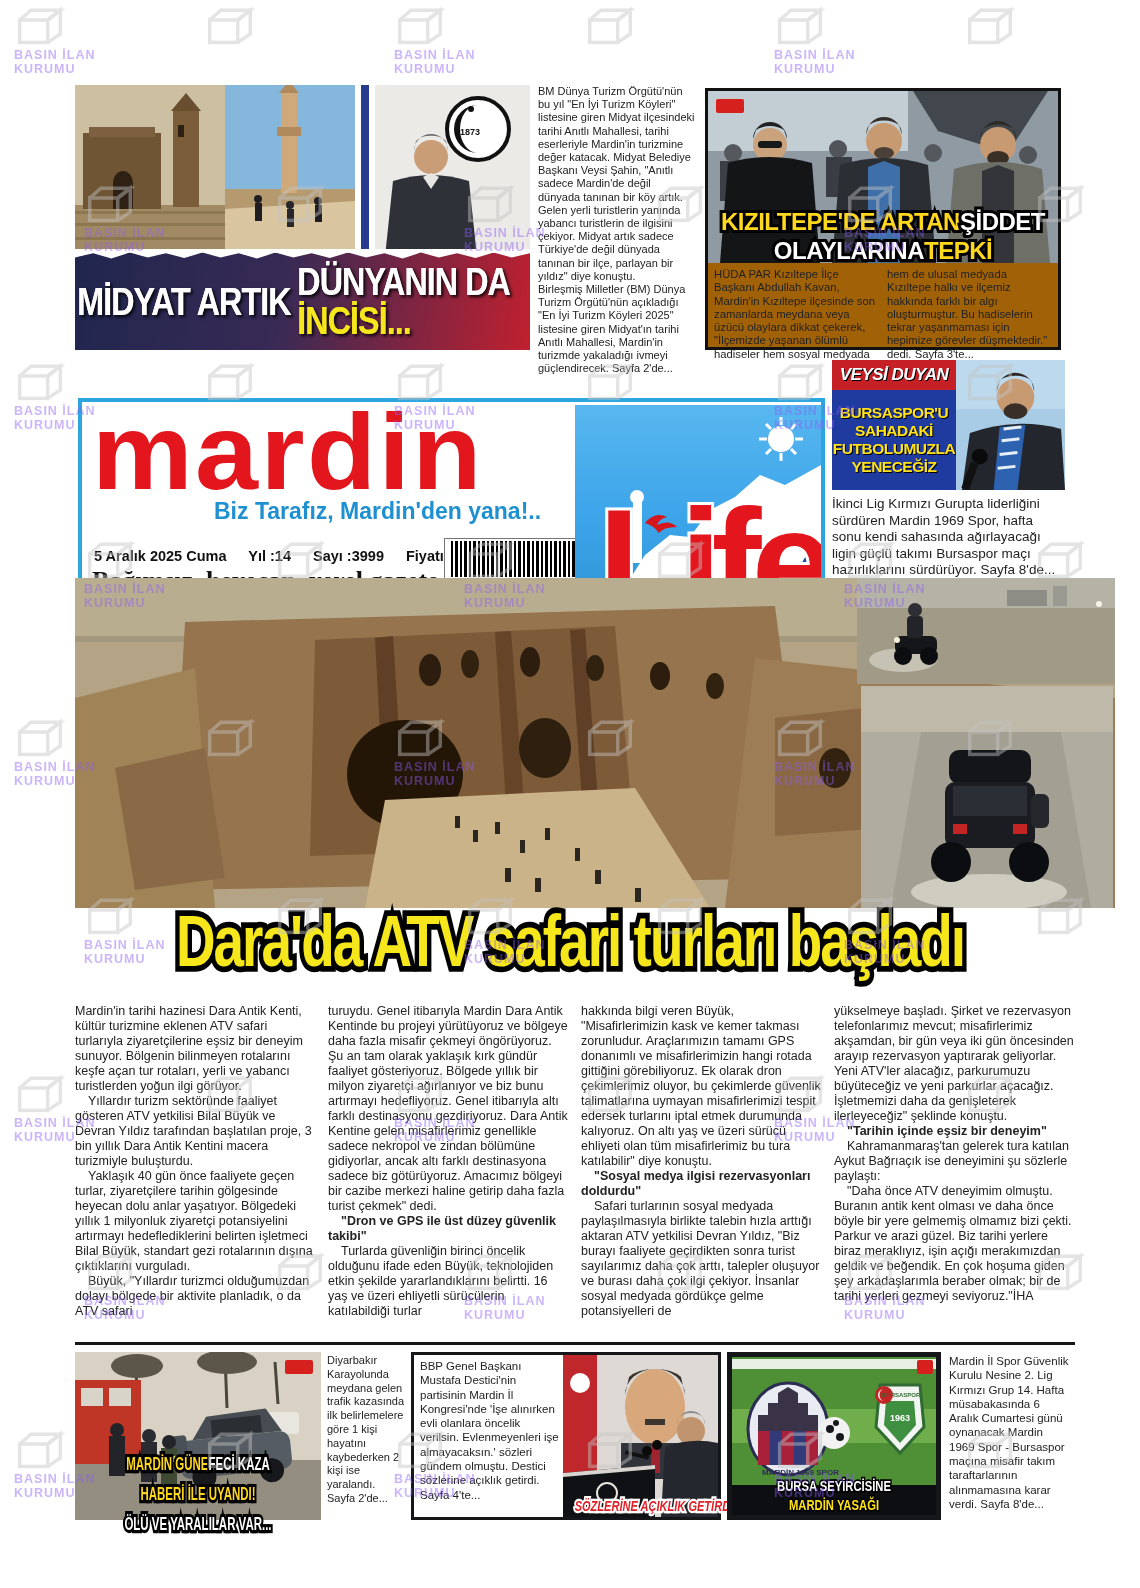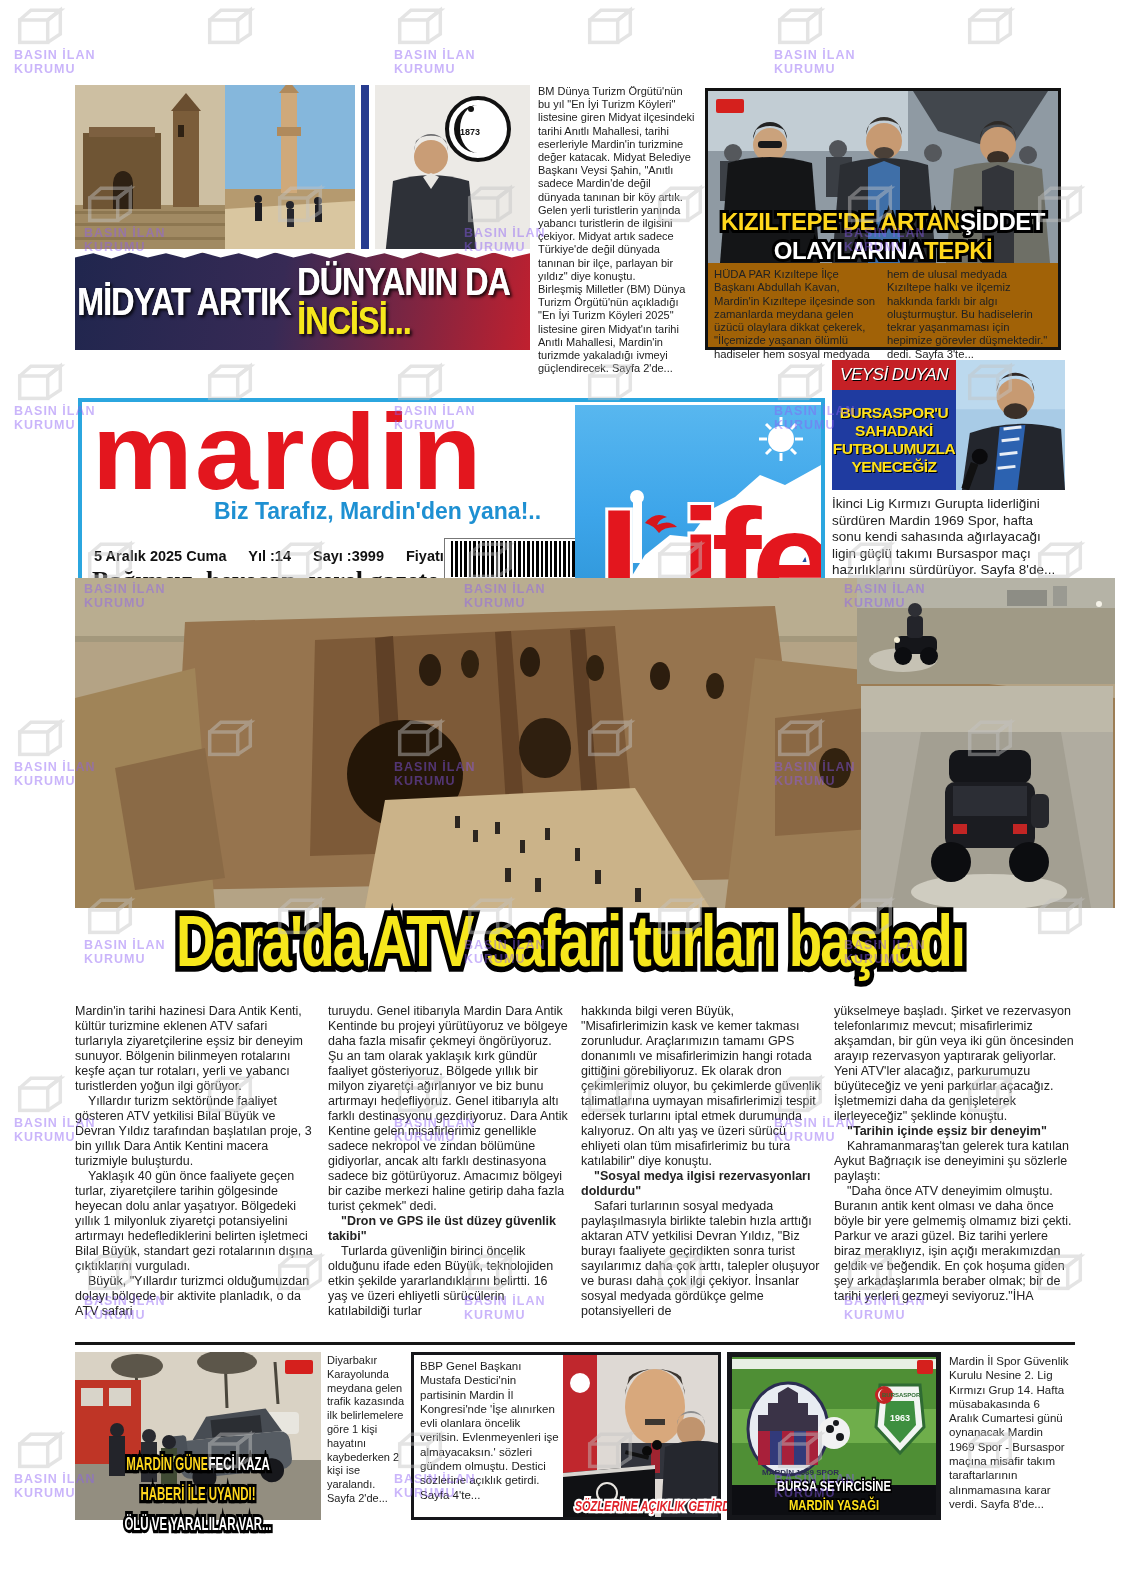--- a/index.html
+++ b/index.html
@@ -64,21 +64,21 @@
   .m-life{position:absolute;left:493px;top:3px;width:246px;height:198px;overflow:hidden;
      background:linear-gradient(180deg,#58b7ef 0%,#3da5ea 55%,#2f96d8 100%);}
   .m-life svg{position:absolute;left:0;top:0;}
   .life-word{position:absolute;right:-4px;bottom:-34px;font-size:150px;font-weight:bold;
      letter-spacing:-10px;color:#e3161e;--sw:6px;--sc:#fff;line-height:150px;}
 
   
   .story-veysi{left:832px;top:358px;width:233px;height:212px;}
   .v-head{position:absolute;left:0;top:2px;width:233px;height:130px;display:flex;}
   .v-left{width:124px;display:flex;flex-direction:column;}
-  .v-kicker{height:30px;background:#c52026;color:#fff;font-weight:normal;font-style:italic;
+  .v-kicker{height:30px;background:#c52026;color:#fff;font-weight:bold;font-style:italic;
      font-size:17px;display:flex;align-items:center;justify-content:center;letter-spacing:-.5px;
      text-shadow:1px 1px 0 #000;}
   .v-blue{flex:1;background:#1f3ba0;display:flex;flex-direction:column;align-items:center;
      justify-content:center;gap:0px;}
   .v-blue div{color:#ffe11a;font-weight:bold;font-size:15.5px;line-height:18px;letter-spacing:-.5px;
      text-shadow:1px 1px 0 #000;}
   .v-photo{flex:1;}
   .v-photo svg{display:block;width:100%;height:100%;}
   .v-body{position:absolute;left:0;top:138px;width:233px;font-size:13.5px;line-height:16.5px;color:#222;}
 
@@ -223,21 +223,21 @@
       <div class="kz-headline">
         <div>
           <span class="outl yellow" data-text="KIZILTEPE'DE ARTAN">KIZILTEPE'DE ARTAN</span><span class="outl white" data-text=" ŞİDDET"> ŞİDDET</span>
         </div>
         <div>
           <span class="outl white" data-text="OLAYLARINA ">OLAYLARINA </span><span class="outl yellow" data-text="TEPKİ">TEPKİ</span>
         </div>
       </div>
     </div>
     <div class="kz-cols">
-      <div class="kz-col">HÜDA PAR Kızıltepe İlçe Başkanı Abdullah Kavan, Mardin'in Kızıltepe ilçesinde son zamanlarda meydana gelen üzücü olaylara dikkat çekerek, "İlçemizde yaşanan ölümlü hadiseler hem sosyal medyada</div>
+      <div class="kz-col">HÜDA PAR Kızıltepe İlçe Başkanı Abdullah Kavan, Mardin'in Kızıltepe ilçesinde son zamanlarda meydana veya üzücü olaylara dikkat çekerek, "İlçemizde yaşanan ölümlü hadiseler hem sosyal medyada</div>
       <div class="kz-col">hem de ulusal medyada Kızıltepe halkı ve ilçemiz hakkında farklı bir algı oluşturmuştur. Bu hadiselerin tekrar yaşanmaması için hepimize görevler düşmektedir." dedi. Sayfa 3'te...</div>
     </div>
   </div>
 
   <div class="abs masthead">
     <div class="m-logo">mardin</div>
     <div class="m-slogan">Biz Tarafız, Mardin'den yana!..</div>
     <div class="m-dateline">
       <span>5 Aralık 2025 Cuma</span>
       <span>Yıl :14</span>

